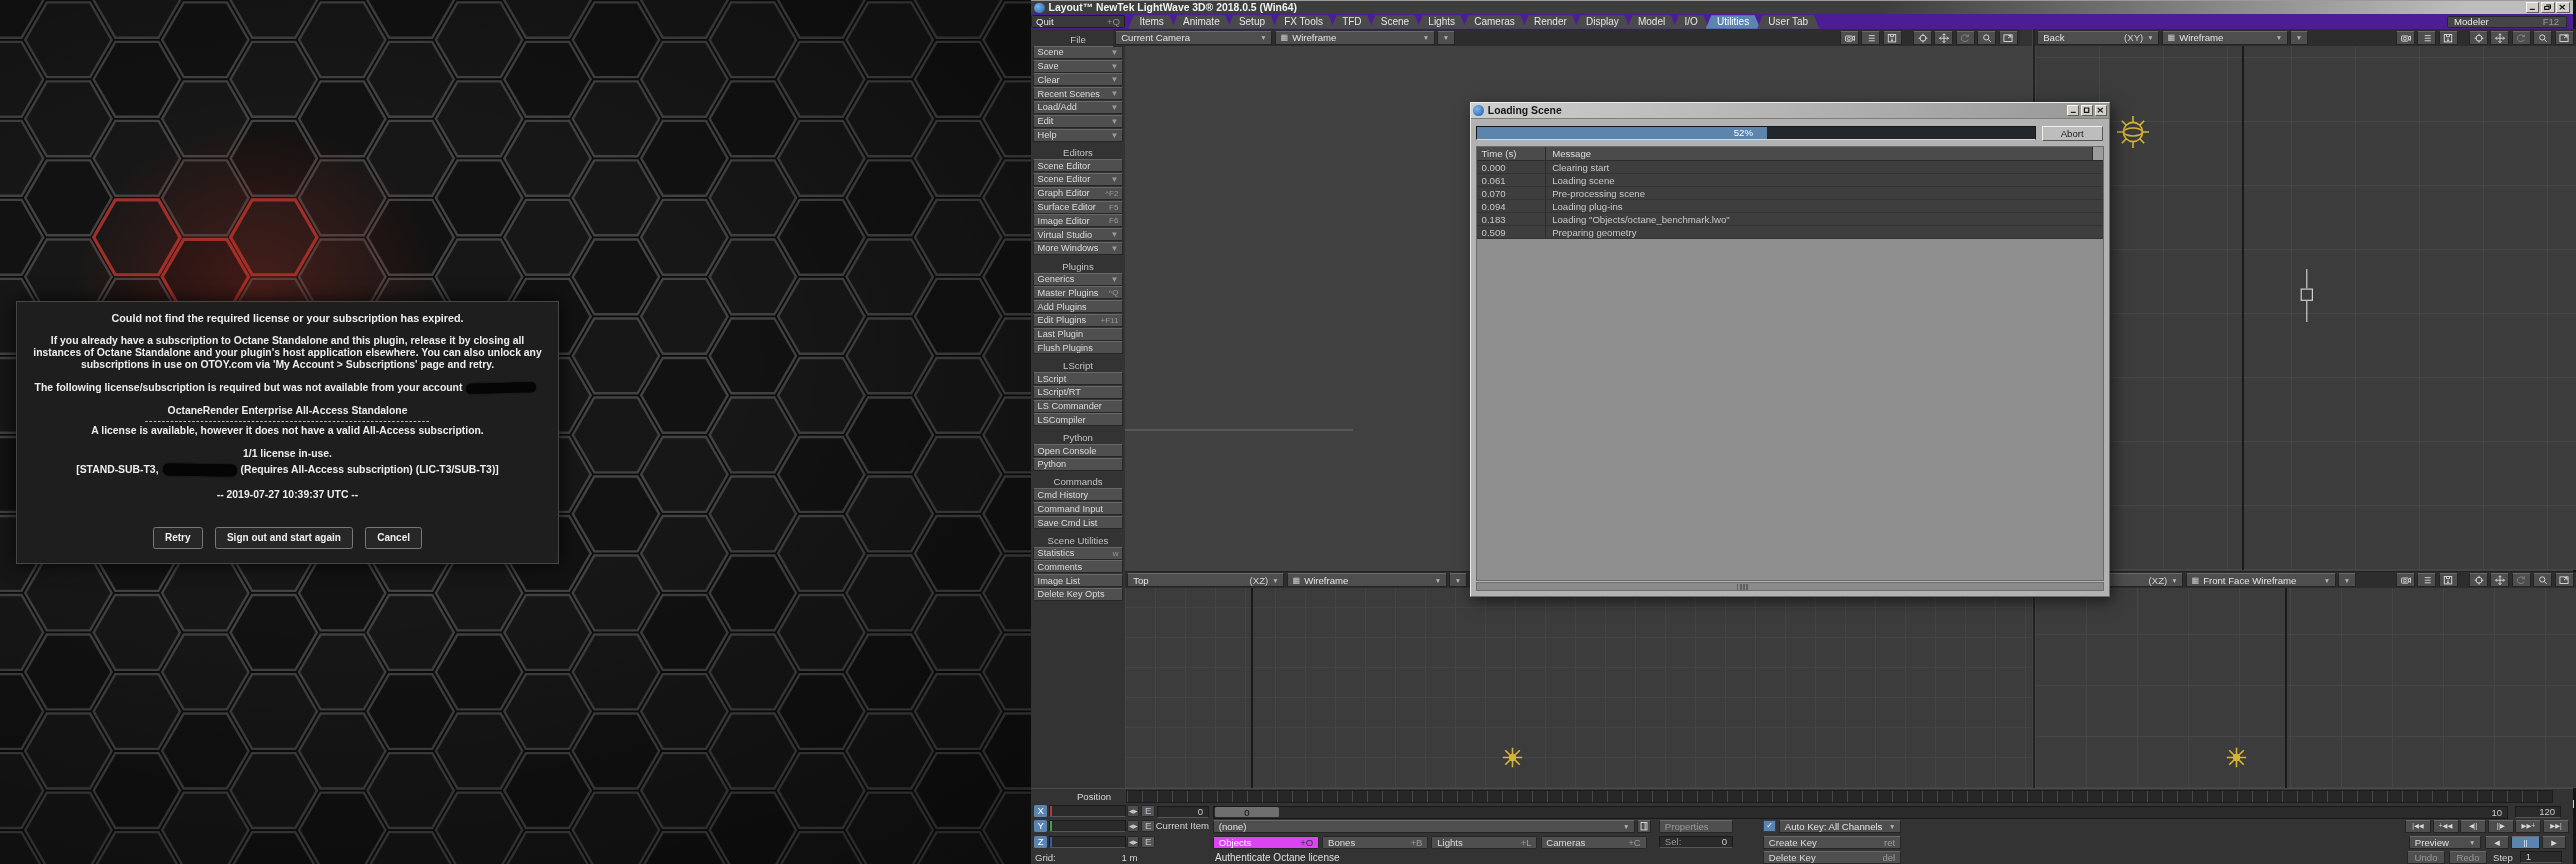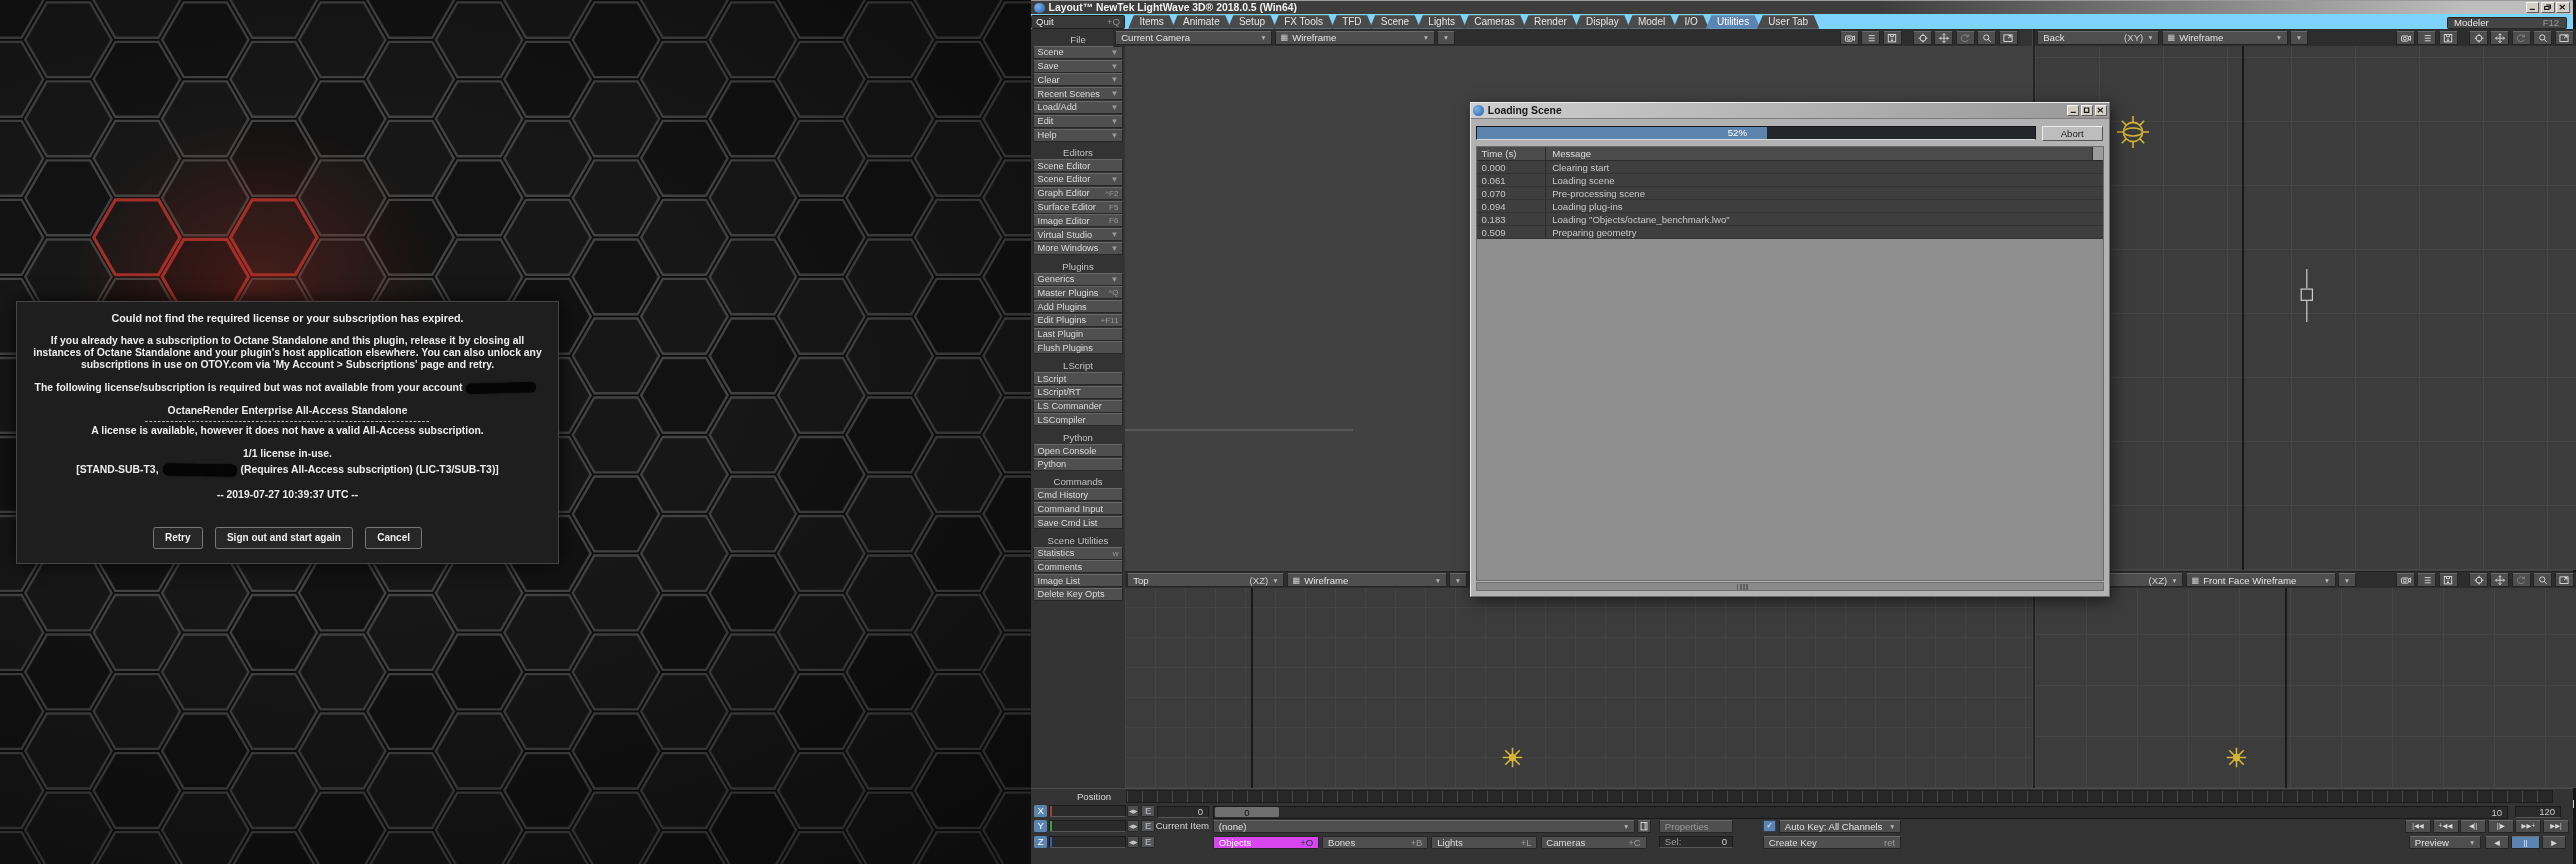--- a/index.html
+++ b/index.html
@@ -39,21 +39,21 @@
             background:linear-gradient(90deg,#3d3d3d 0%,#3d3d3d 55%,#bdbdbd 93%);
             border-top:0.8px solid #9a9a9a;display:flex;align-items:center;gap:4px;padding:0 3.2px}
   .titlebar .ttl{color:#f2f2f2;font-weight:bold;font-size:10.4px;white-space:nowrap}
   .appic{width:10.4px;height:10.4px;border-radius:50%;background:radial-gradient(circle at 35% 35%,#7fb4e8,#1c5fae);flex:0 0 auto}
   .winbtns{margin-left:auto;display:flex;gap:1.6px}
   .wbtn{width:13.6px;height:11.2px;background:#d4d0c8;border:0.8px solid;border-color:#f4f4f4 #5d5d5d #5d5d5d #f4f4f4;
         display:flex;align-items:center;justify-content:center}
   .wbtn svg{width:7.2px;height:6.4px;stroke:#111;stroke-width:1.6;fill:none}
   .wbtn.sm{width:12px;height:10.4px}
 
-  .tabrow{position:absolute;left:0;top:14.4px;right:0;height:14.4px;background:#7dd3fc;display:flex;align-items:flex-end}
+  .tabrow{position:absolute;left:0;top:14.4px;right:0;height:14.4px;background:#4c1d95;display:flex;align-items:center}
   .quitbtn{width:94px;height:13.6px;background:#3a3a3a;border:0.8px solid #1f1f1f;border-radius:1.6px;
            display:flex;align-items:center;justify-content:space-between;padding:0 4px;color:#e2e2e2}
   .quitbtn .sk{color:#8f8f8f}
   .tabs{display:flex;align-items:flex-end;height:14.4px;margin-left:3.2px}
   .tab{height:13.6px;background:#4a4a4a;color:#e6e6e6;padding:0 11.2px;display:flex;align-items:center;
        clip-path:polygon(5.6px 0,calc(100% - 5.6px) 0,100% 100%,0 100%);margin-right:-3.2px;font-size:10px}
   .tabs .tab:nth-of-type(13){background:#5b84b1;color:#fff}
   .modelerbtn{margin-left:auto;margin-right:6.4px;width:120px;height:12px;background:#454545;border:0.8px solid #262626;
               border-radius:1.6px;display:flex;align-items:center;justify-content:space-between;padding:0 6.4px;color:#e8e8e8}
   .modelerbtn .sk{color:#9a9a9a}
@@ -97,21 +97,21 @@
 
   
   .loaddlg{position:absolute;left:439px;top:102px;width:640px;height:495px;background:#b2b2b2;
            border:1.6px solid;border-color:#ececec #6c6c6c #6c6c6c #ececec;box-shadow:3.2px 4px 14.4px rgba(0,0,0,.55);z-index:6}
   .ldtitle{height:16px;background:linear-gradient(90deg,#cecece,#989898);display:flex;align-items:center;gap:4px;padding:0 2.4px;
            border-bottom:0.8px solid #7d7d7d}
   .ldtitle .t{font-weight:bold;color:#161616;font-size:10.4px}
   .ldbody{position:absolute;left:4.8px;right:4.8px;top:21px;bottom:4.8px}
   .pgtrack{position:absolute;left:0;top:1.6px;width:560px;height:14.4px;background:#23262b;border:0.8px solid #15171a;border-bottom-color:#d8d8d8}
   .pgfill{position:absolute;left:0;top:0;height:100%;width:52%;background:#5d84ad;display:flex;align-items:center;justify-content:flex-end;
-          color:#fff;font-size:9.6px;padding-right:20px}
+          color:#fff;font-size:9.6px;padding-right:14px}
   .abortbtn{position:absolute;right:1.6px;top:1.6px;width:61px;height:15px;background:#bdbdbd;border:0.8px solid;
             border-color:#efefef #555 #555 #efefef;border-radius:1.6px;color:#1d1d1d;display:flex;align-items:center;justify-content:center}
   .ldlist{position:absolute;left:0;right:0;top:22.4px;bottom:10.4px;background:#8f8f8f;border:0.8px solid #6a6a6a}
   .ldhead{display:flex;height:13.6px;background:#4b4b4b;color:#dedede;border-bottom:0.8px solid #2b2b2b}
   .ldhead .hc1{width:69px;padding:0.8px 4.8px;border-right:0.8px solid #2b2b2b}
   .ldhead .hc2{flex:1;padding:0.8px 6.4px}
   .ldhead .hc3{width:11.2px;background:#9c9c9c;border-left:0.8px solid #2b2b2b}
   .lrow{display:flex;height:13px;background:#3e3e3e;color:#c9c9c9;border-bottom:0.8px solid #333}
   .lrow .lc-time{width:69px;padding:0.8px 4.8px;border-right:0.8px solid #2c2c2c;text-align:left}
   .lrow .lc-msg{flex:1;padding:0.8px 6.4px;white-space:nowrap}
@@ -1143,17 +1143,36 @@
         </div>
         <div class="ddrop" style="position:absolute;left:1378px;top:0.8px;width:72px">
           <span>Preview</span>
           <span class="vaxis varrow">▼</span>
         </div>
         <div class="pbtn" style="position:absolute;left:1454px;top:0.8px;width:24px">◀</div>
         <div class="pbtn on" style="position:absolute;left:1480px;top:0.8px;width:29px">||</div>
         <div class="pbtn" style="position:absolute;left:1511px;top:0.8px;width:24px">▶</div>
       </div>
 
+      <div class="brow r4">
+        <div class="lbl" style="position:absolute;left:4px;top:1.6px;width:120px;justify-content:space-between">
+          <span>Grid:</span>
+          <span style="margin-right:17.6px">1 m</span>
+        </div>
+        <div class="status" style="position:absolute;left:184px;top:1.6px">Authenticate Octane license</div>
+        <div class="gbtn" style="position:absolute;left:732px;top:0.8px;width:138px">
+          <span>Delete Key</span>
+          <span class="sk">del</span>
+        </div>
+        <div class="gbtn" style="position:absolute;left:1376px;top:0.8px;width:38px;justify-content:center">
+          <span class="dimtxt">Undo</span>
+        </div>
+        <div class="gbtn" style="position:absolute;left:1418px;top:0.8px;width:38px;justify-content:center">
+          <span class="dimtxt">Redo</span>
+        </div>
+        <div class="lbl" style="position:absolute;left:1462px;top:1.6px">Step</div>
+        <div class="numfield" style="position:absolute;left:1489px;top:0.8px;width:42px;justify-content:flex-start">1</div>
+      </div>
     </div>
 
   </div>
 </div>
 
 
 </body></html>

